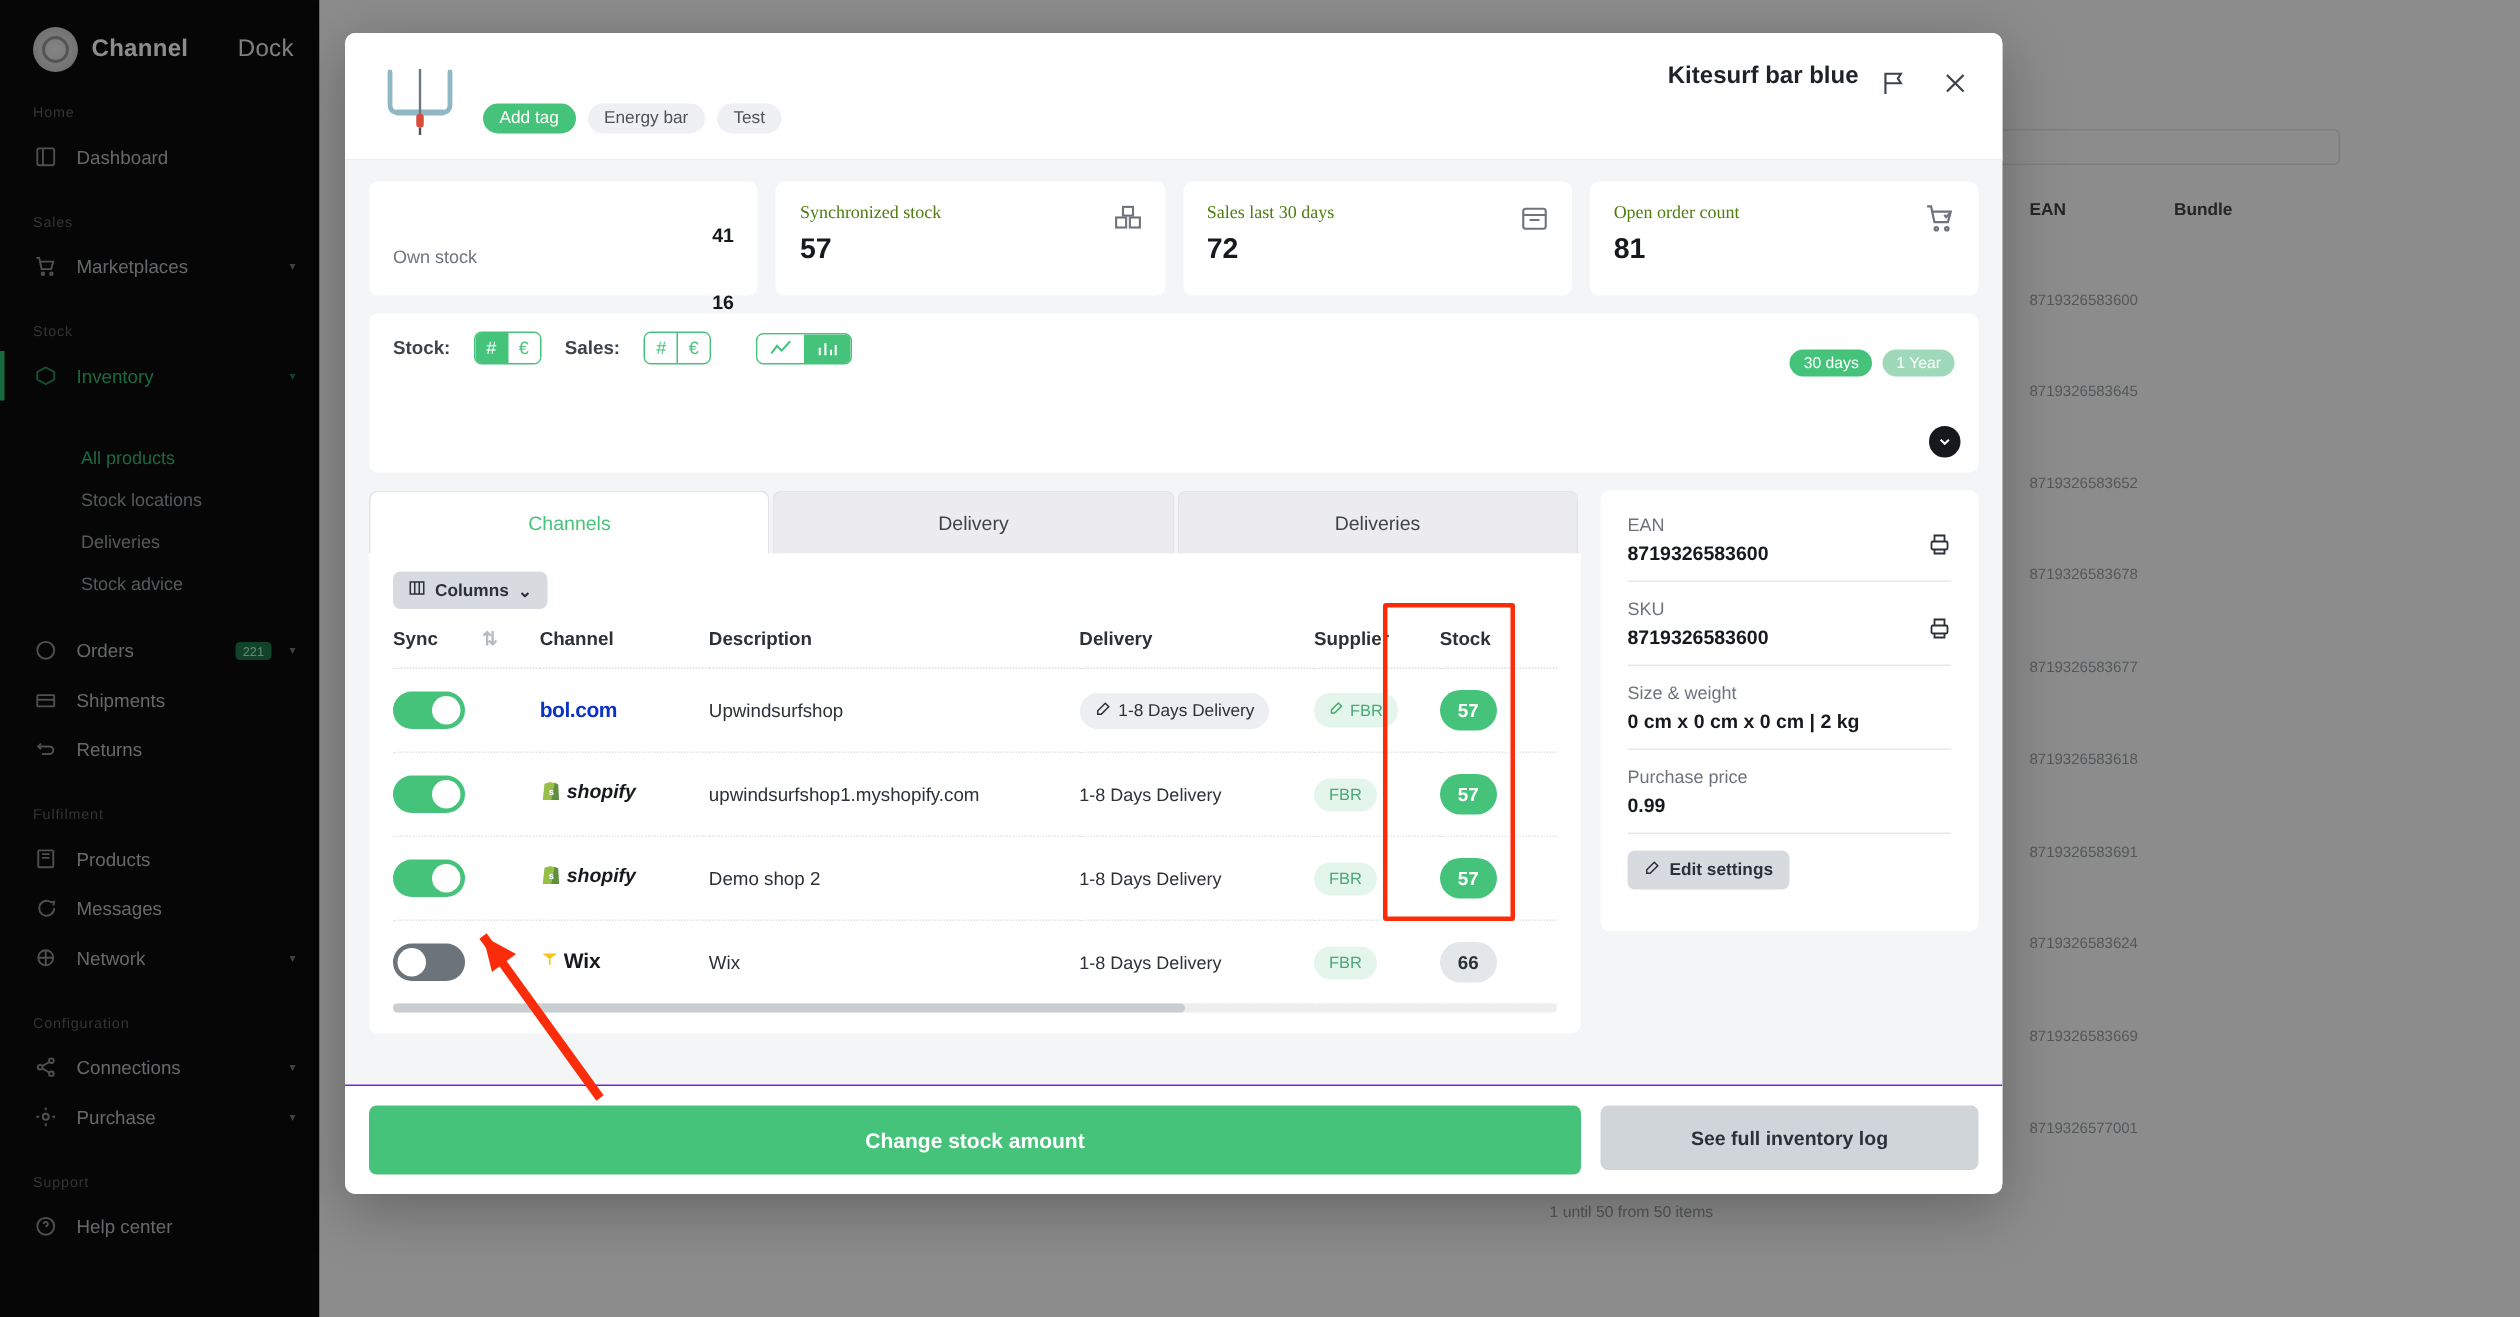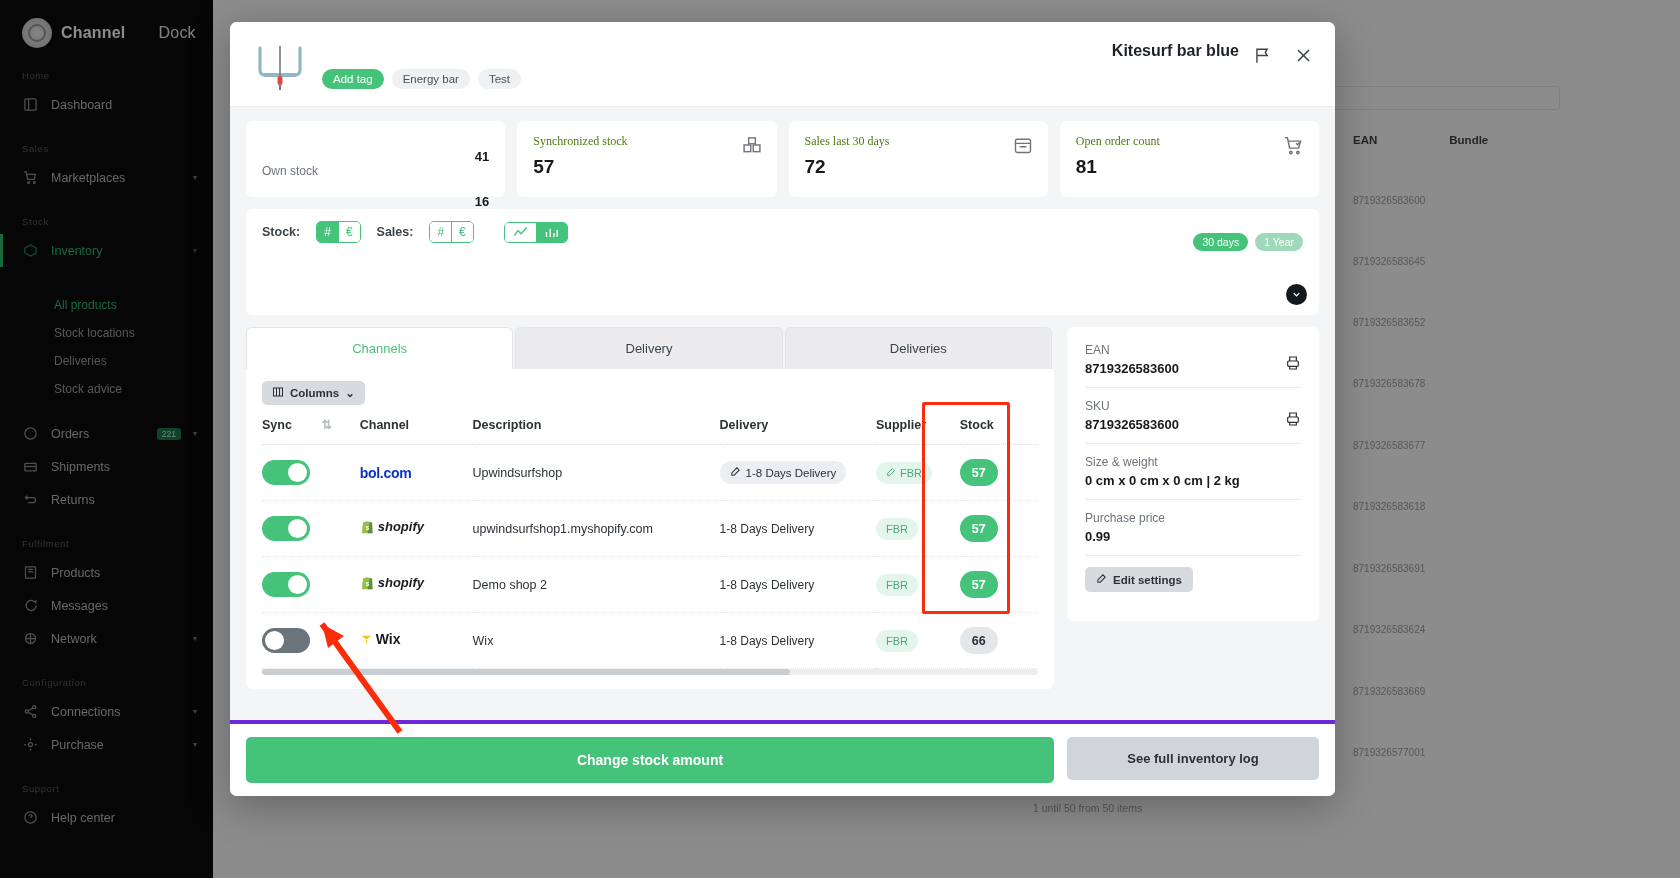--- a/index.html
+++ b/index.html
@@ -214,21 +214,21 @@
   .info-v{ font-size:13px; font-weight:700; color:#16191d; margin-top:4px; }
   .print{ position:absolute; right:0; top:12px; color:#2b3137; cursor:pointer;}
   #edit-settings{
     display:inline-flex; align-items:center; gap:6px;
     background:#d7dbe0; color:#2b3137; border-radius:5px;
     font-size:11.5px; font-weight:700; padding:6px 11px; cursor:pointer;
   }
 
   
   #modal-foot{
-    background:#fff; padding:13px 16px; display:flex; gap:13px; border-top:4px solid #6d28d9;
+    background:#fff; padding:13px 16px; display:flex; gap:13px; border-top:1px solid #6d28d9;
   }
   #change-stock{
     width:808px; height:46px; background:#46c37b; color:#fff; border:none; border-radius:5px;
     font-size:14px; font-weight:700; cursor:pointer; font-family:inherit;
   }
   #see-log{
     flex:1; height:43px; background:#d0d5da; color:#2b3137; border:none; border-radius:5px;
     font-size:13px; font-weight:700; cursor:pointer; font-family:inherit;
   }
 

